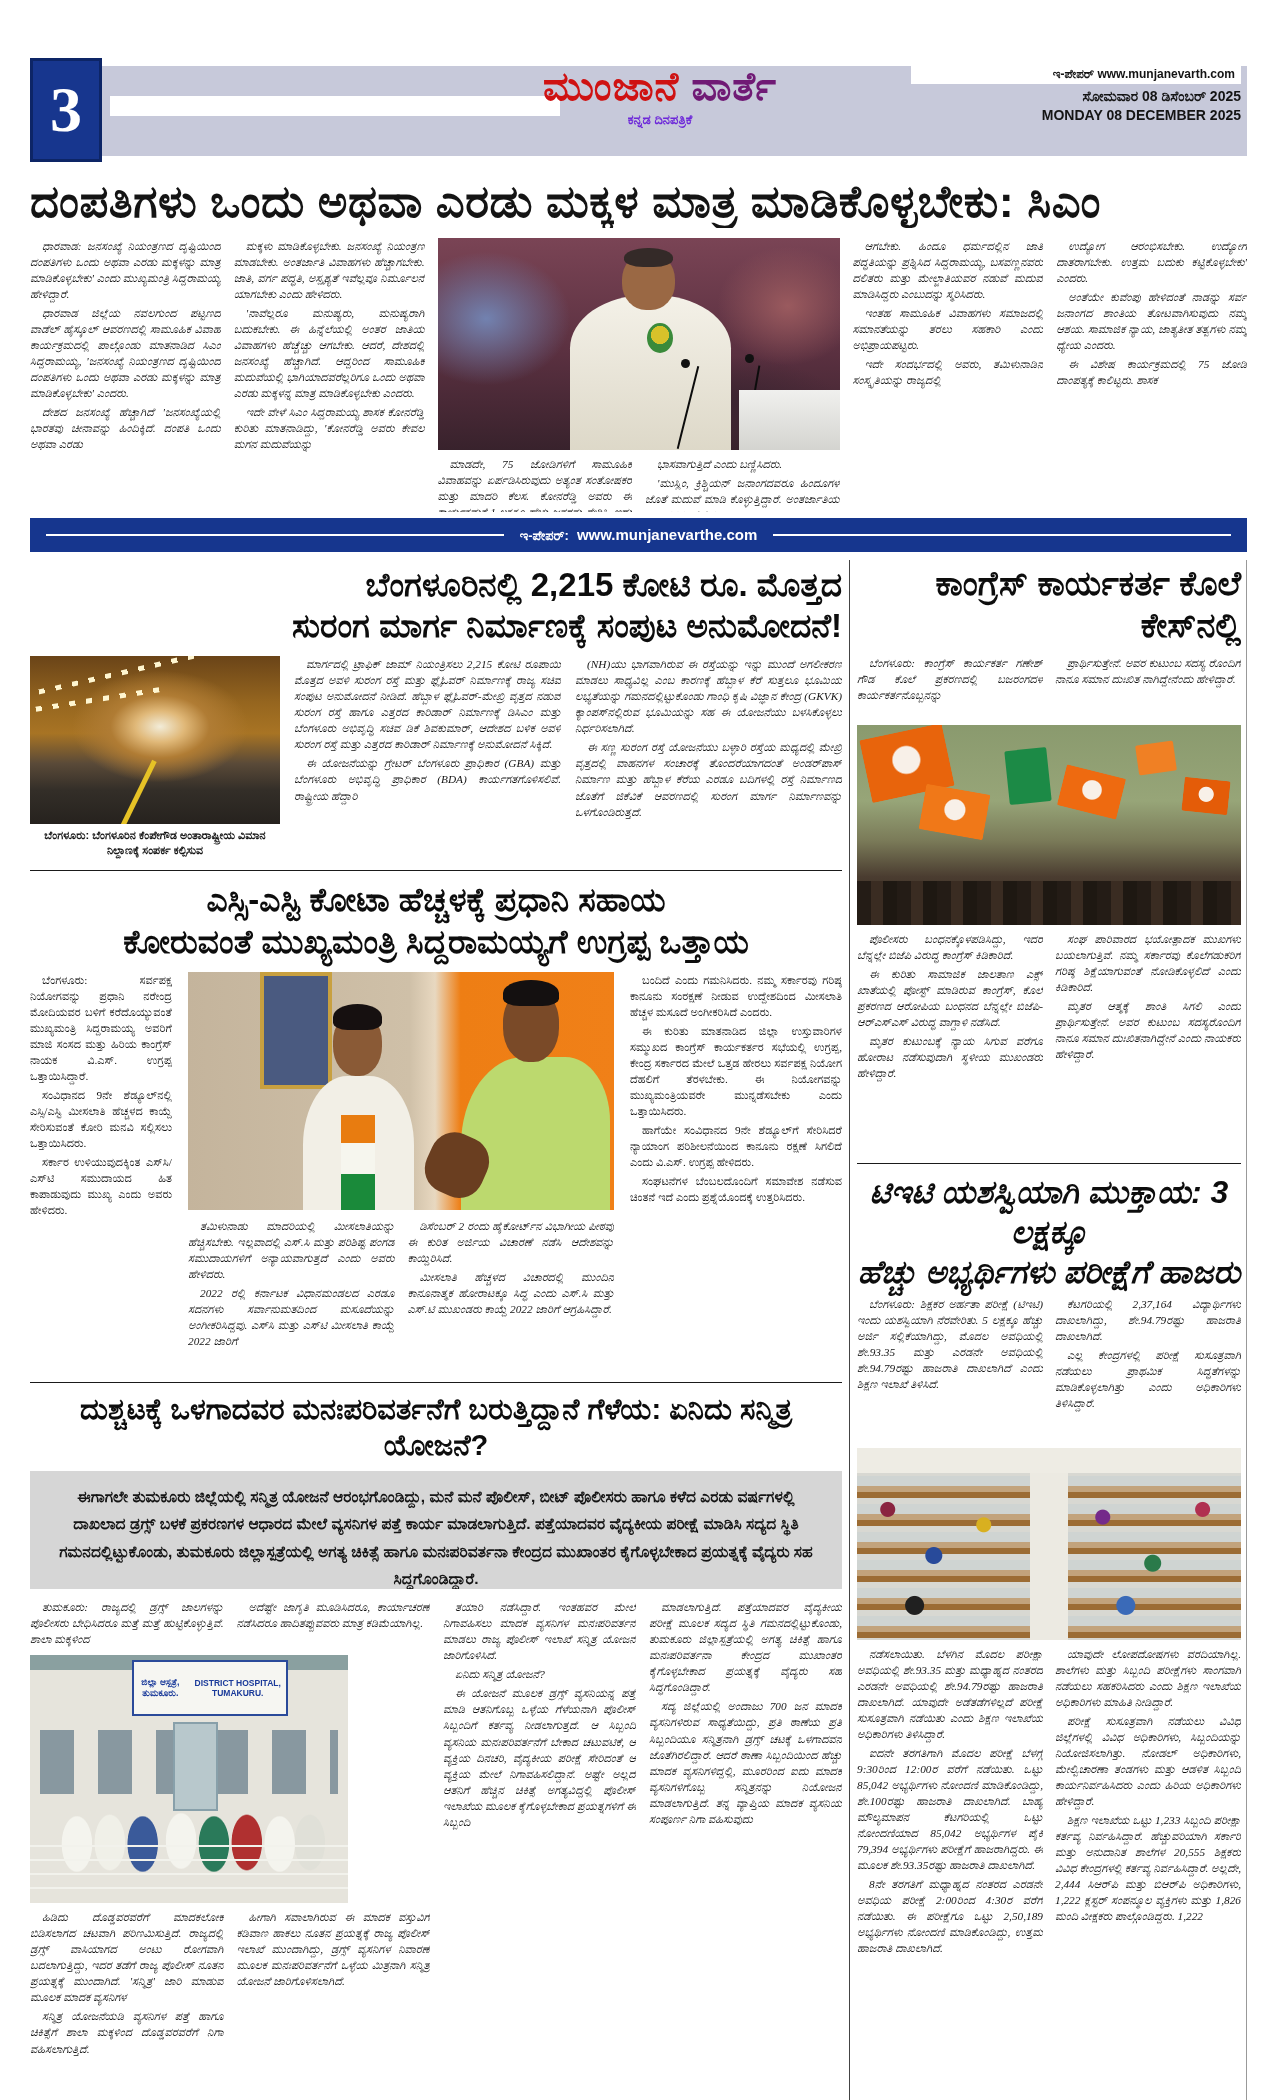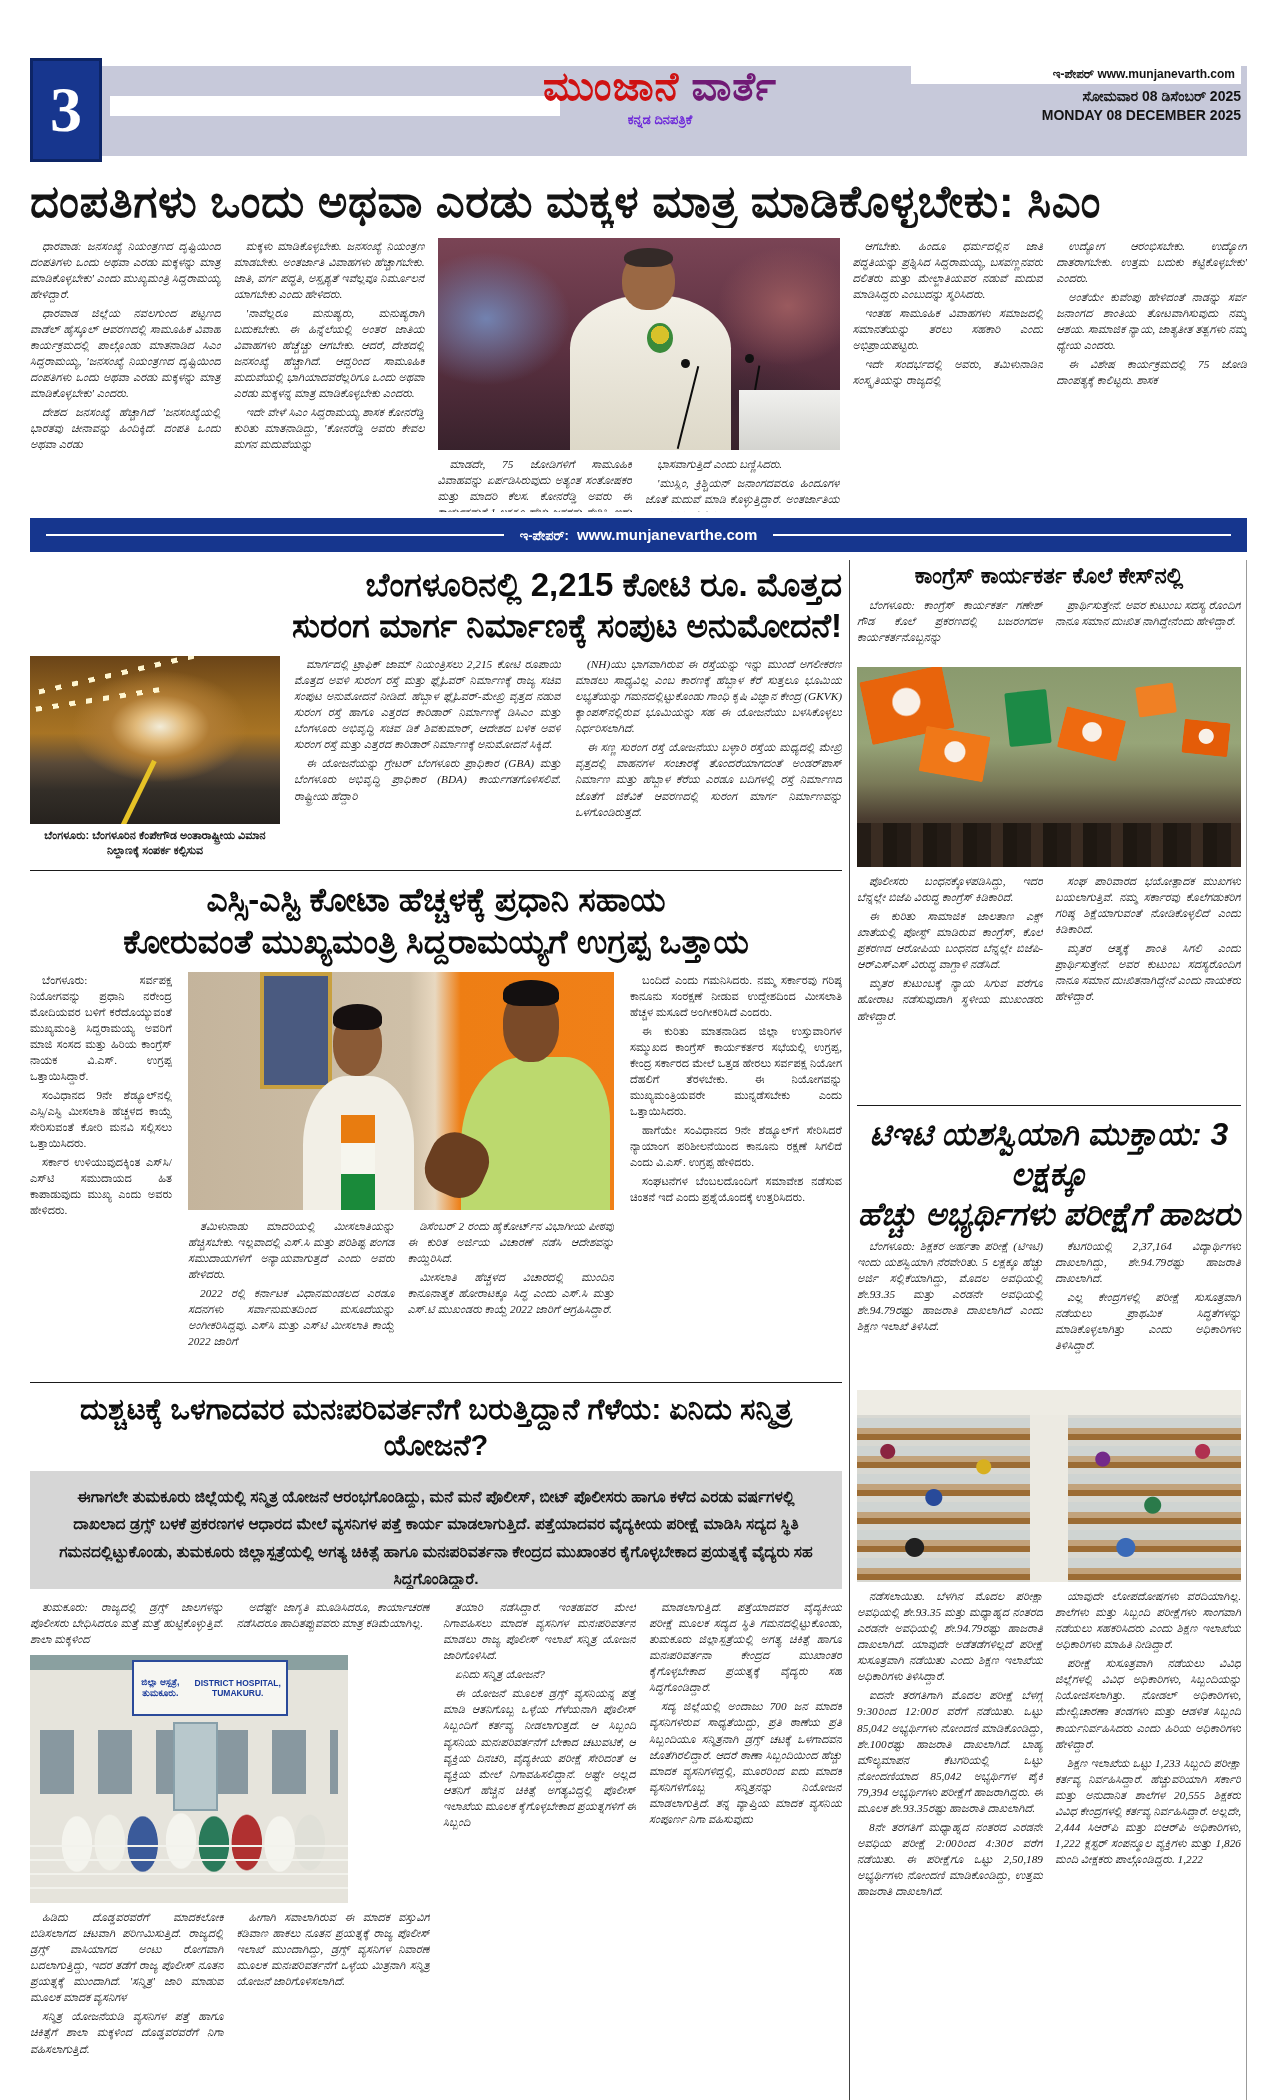--- a/index.html
+++ b/index.html
@@ -60,21 +60,21 @@
   
   .a6-headline{font-size:29px;margin:4px 0 8px 0;}
   .leadbox{background:#d6d6d6;padding:12px 26px;font-size:15.5px;font-weight:bold;
      text-align:center;line-height:1.75;height:118px;box-sizing:border-box;overflow:hidden;}
   .a6-body{display:flex;gap:13px;height:500px;overflow:hidden;margin-top:10px;}
   .a6-lefthalf{width:400px;flex:0 0 400px;display:flex;flex-direction:column;gap:6px;}
   .a6-topcols,.a6-botcols{display:flex;gap:13px;overflow:hidden;}
   .a6-topcols{height:50px;}
   .a6-botcols{flex:1;}
   
-  .a3-headline{font-size:22px;margin:2px 0 8px 0;}
+  .a3-headline{font-size:34px;margin:2px 0 8px 0;text-align:right;}
   .a3-top,.a3-bot,.a5-top,.a5-bot{display:flex;gap:12px;overflow:hidden;}
   .a3-top{height:64px;margin-bottom:6px;}
   .a3-bot{height:224px;margin-top:6px;}
   
   .a5-headline{font-size:32px;margin:6px 0 4px 0;font-style:italic;}
   .a5-top{height:146px;margin-bottom:6px;}
   .a5-bot{height:496px;margin-top:6px;}
   
   .ph{position:relative;overflow:hidden;background:#777;}
   .ph-cm{width:402px;height:212px;background:

